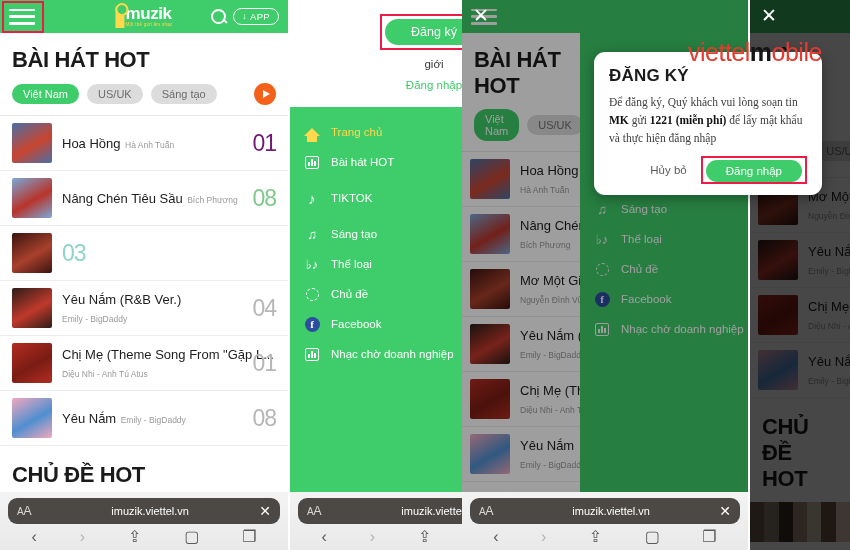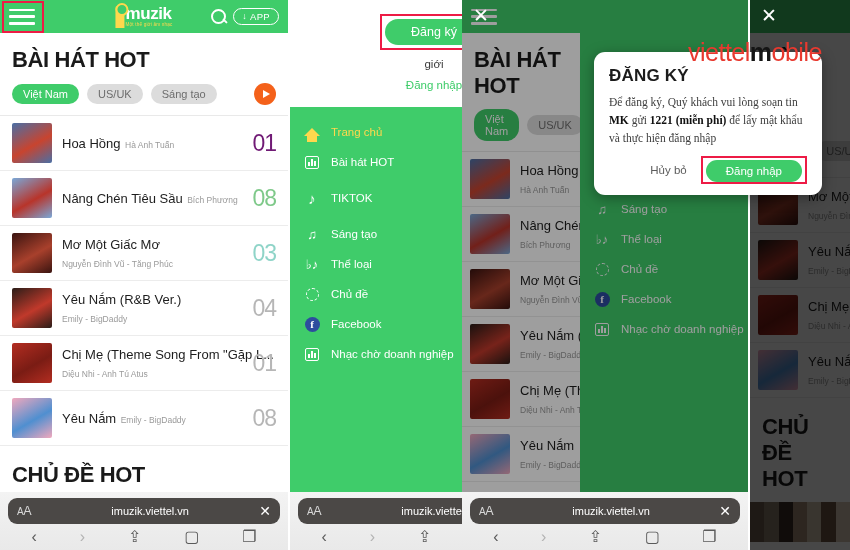--- a/index.html
+++ b/index.html
@@ -184,24 +184,20 @@
           <div class="song">
             <span class="thumb" style="background-image:linear-gradient(150deg, #7aa8d8 0%, #b8342a 55%, #7aa8d8 100%)"></span>
        <span class="song-meta">
          <span class="song-title">Nâng Chén Tiêu Sầu</span>
          <span class="song-artist">Bích Phương</span>
        </span>
        <span class="song-rank" style="color:#7fc98a">08</span>
           </div>
           <div class="song">
             <span class="thumb" style="background-image:linear-gradient(150deg, #3a1410 0%, #a8402c 55%, #3a1410 100%)"></span>
-       <span class="song-meta">
-         <span class="song-title">Mơ Một Giấc Mơ</span>
-         <span class="song-artist">Nguyễn Đình Vũ - Tăng Phúc</span>
-       </span>
        <span class="song-rank" style="color:#8fd4c8">03</span>
           </div>
           <div class="song">
             <span class="thumb" style="background-image:linear-gradient(150deg, #2a1d18 0%, #c0392b 55%, #2a1d18 100%)"></span>
        <span class="song-meta">
          <span class="song-title">Yêu Nắm (R&amp;B Ver.)</span>
          <span class="song-artist">Emily - BigDaddy</span>
        </span>
        <span class="song-rank" style="color:#b6b6b6">04</span>
           </div>

